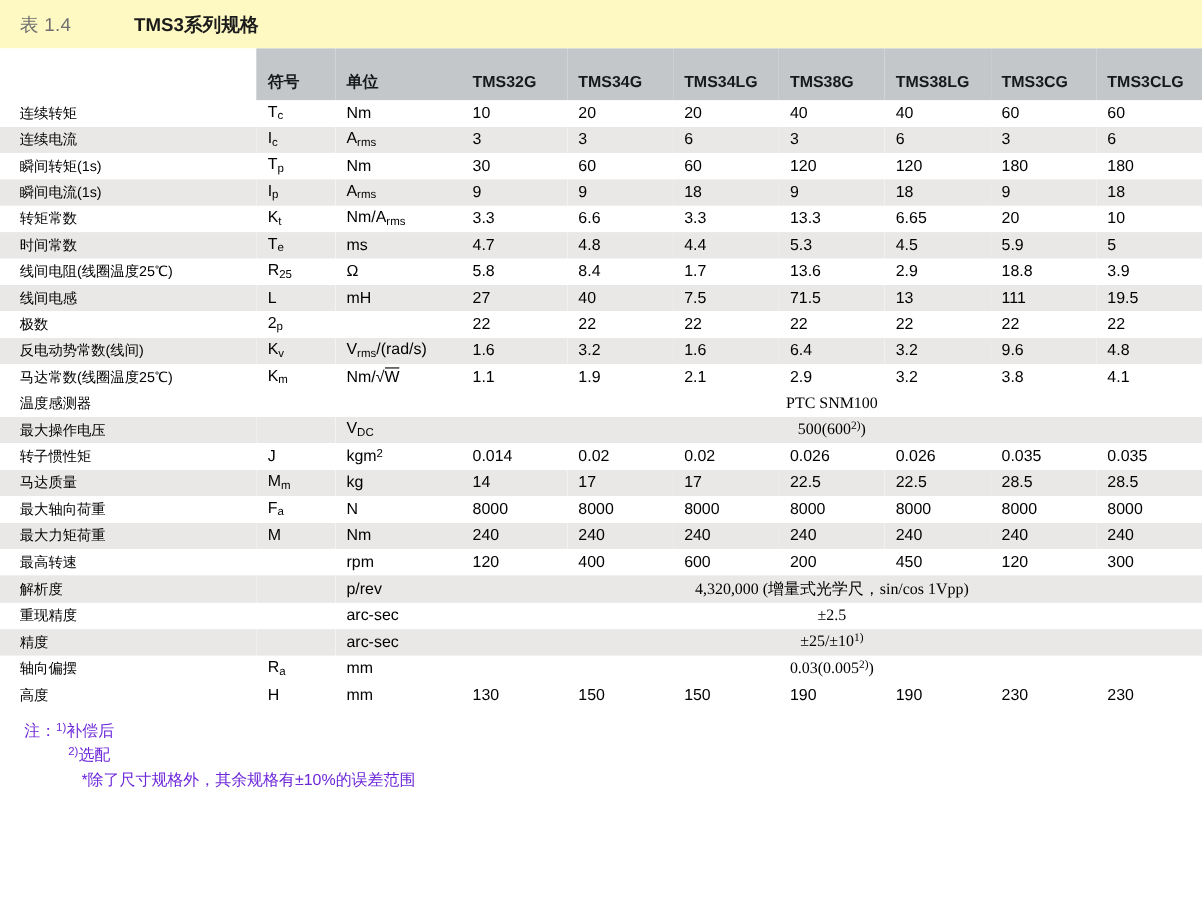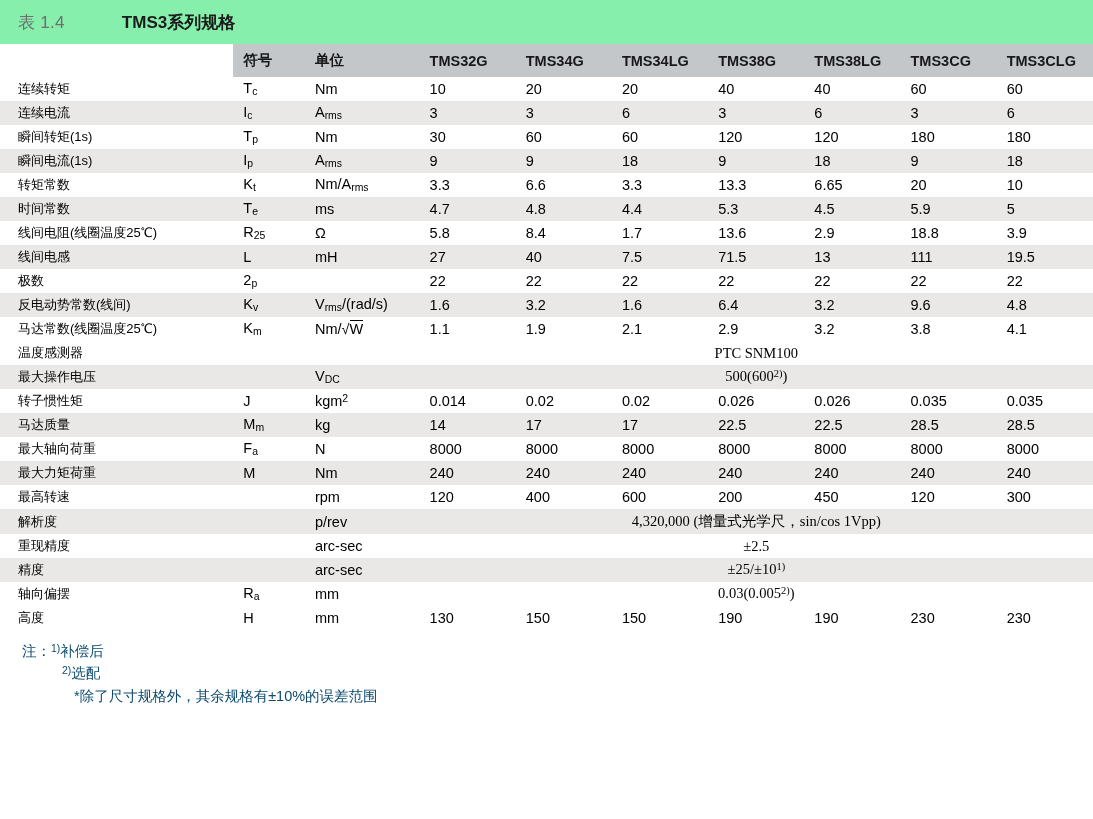--- a/index.html
+++ b/index.html
@@ -15,21 +15,21 @@
     overflow: hidden;
   }
   .page {
     width: 1093px;
     height: 819px;
     position: relative;
     box-sizing: border-box;
   }
   
   .caption-bar {
-    background: #86efac;
+    background: #fef9c3;
     height: 44px;
     display: flex;
     align-items: center;
     padding-left: 18px;
     box-sizing: border-box;
   }
   .caption-num {
     color: #6f6f6f;
     font-size: 17px;
     margin-right: 9px;
@@ -52,21 +52,21 @@
   table.spec col.c-sym   { width: 70px; }
   table.spec col.c-unit  { width: 112px; }
   table.spec col.c-val   { width: 94px; }
 
   thead th {
     background: #c3c7ca;
     color: #17181a;
     font-weight: bold;
     font-size: 14.5px;
     text-align: left;
-    padding: 7px 0 7px 10px;
+    padding: 21px 0 7px 10px;
     height: 26px;
     box-sizing: border-box;
     border: none;
   }
   thead th.blank { background: #ffffff; }
   tbody td {
     padding: 3px 0 3px 10px;
     height: 24px;
     box-sizing: border-box;
     vertical-align: middle;
@@ -82,21 +82,21 @@
 
   sub { font-size: 0.72em; vertical-align: -0.22em; }
   sup { font-size: 0.72em; vertical-align: 0.42em; }
   .ovl { border-top: 1px solid #000; padding-top: 0px; }
 
   
   .notes {
     padding: 10px 0 0 22px;
     font-size: 14.5px;
     line-height: 1.55;
-    color: #0c4a6e;
+    color: #6d28d9;
   }
   .notes .row { white-space: nowrap; }
   .notes .indent { padding-left: 40px; }
   .notes .indent2 { padding-left: 52px; }
 </style>
 </head>
 <body>
 
 <div class="page">
 

